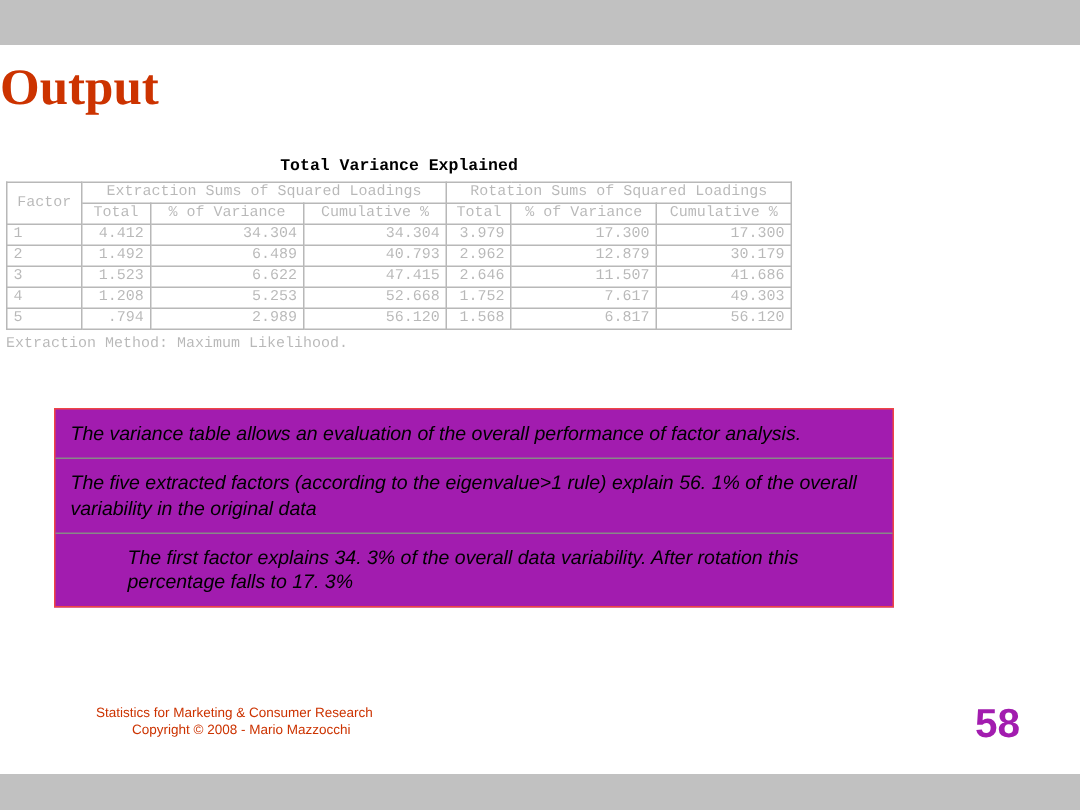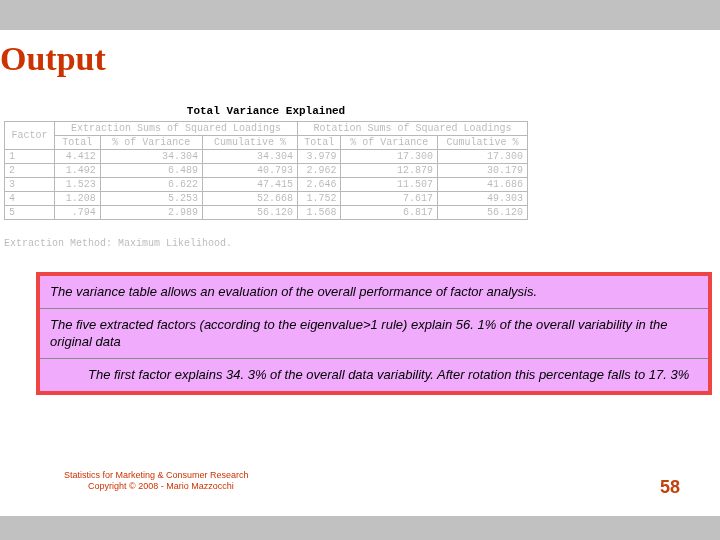--- a/index.html
+++ b/index.html
@@ -79,30 +79,30 @@
   table.variance th {
     font-weight: normal;
     text-align: center;
     background: #fff;
   }
   table.variance td.factor {
     text-align: left;
   }
   .extraction-note {
     font-size: 10px;
-    margin-top: 18px;
+    margin-top: 4px;
     color: #000;
   }
   .commentary {
     position: absolute;
     left: 36px;
     top: 232px;
-    width: 676px;
-    background: #f0abfc;
-    border: 4px solid #ef4444;
+    width: 560px;
+    background: #a21caf;
+    border: 1px solid #ef4444;
     box-sizing: border-box;
   }
   .commentary p {
     margin: 0;
     padding: 8px 10px;
     font-size: 13px;
     font-style: italic;
     color: #000;
     border-bottom: 1px solid #888;
     line-height: 1.25;
@@ -122,23 +122,23 @@
   }
   .footer-credits .line2 {
     display: block;
     padding-left: 24px;
   }
   .page-num {
     position: absolute;
     right: 40px;
     bottom: 28px;
     font-family: "Comic Sans MS", cursive, sans-serif;
-    font-size: 18px;
+    font-size: 27px;
     font-weight: bold;
-    color: #c2410c;
+    color: #a21caf;
   }
 </style>
 </head>
 <body>
 
 <div class="topbar"></div>
 
 <div class="content">
 
   <h1 class="title">Output</h1>

